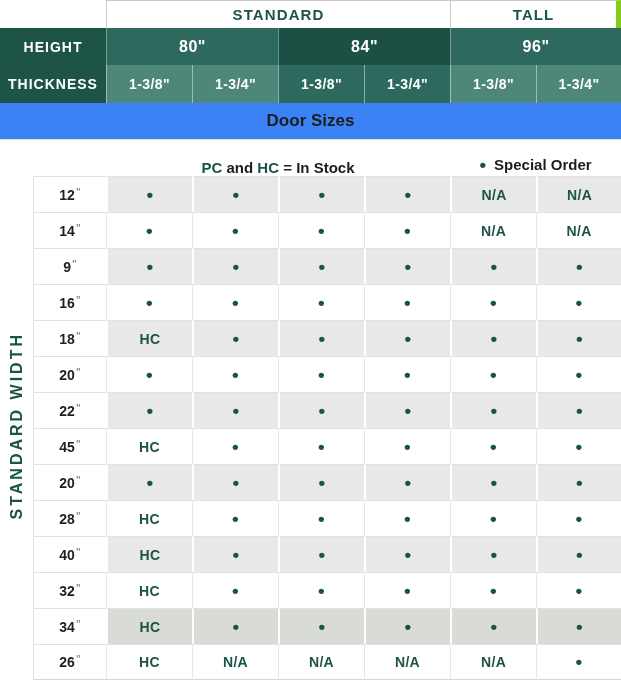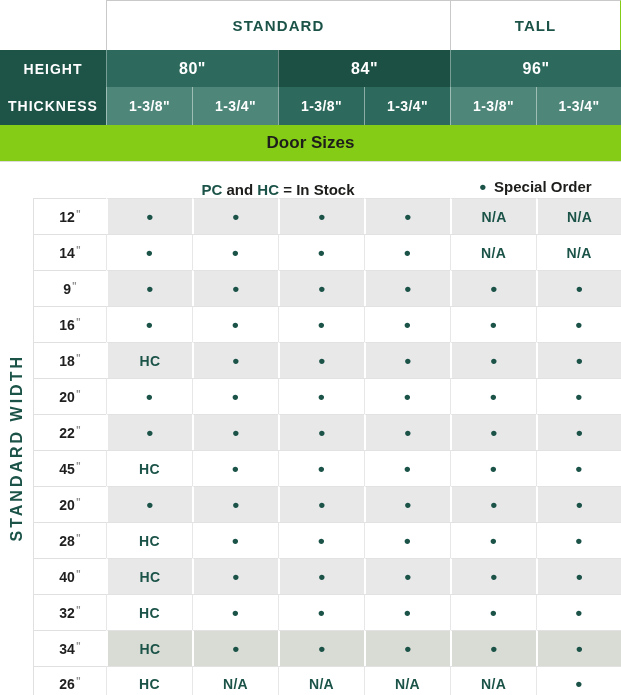--- a/index.html
+++ b/index.html
@@ -3,41 +3,41 @@
 <meta charset="utf-8">
 <style>
   html,body { margin:0; padding:0; background:#ffffff; }
   body { font-family:"Liberation Sans","DejaVu Sans",sans-serif; -webkit-font-smoothing:antialiased; }
   .sheet { position:relative; width:621px; height:695px; background:#fff; overflow:hidden; }
 
   table.spec { border-collapse:separate; border-spacing:0; table-layout:fixed; width:621px; }
   table.spec th, table.spec td { padding:0; margin:0; font-weight:bold; vertical-align:middle; box-sizing:border-box; }
 
   
-  tr.r-groups { height:50px; }
+  tr.r-groups { height:28px; }
   th.group { background:#fff; color:var(--accent); font-size:15px; letter-spacing:1.1px;
              border-top:1px solid #c9c9c9; border-left:1px solid #c9c9c9; text-align:center; }
-  th.group.last { border-right:1px solid #84cc16; }
+  th.group.last { border-right:5px solid #84cc16; }
   td.blank { background:#fff; }
 
   
   tr.r-height { height:37px; }
   th.hlabel { background:var(--header-dark); color:#fff; font-size:14px; letter-spacing:1px; text-align:center; }
   th.hval { color:#fff; font-size:16px; letter-spacing:.5px; text-align:center; border-left:1px solid rgba(255,255,255,.35); }
   .tone-med  { background:var(--header-medium); }
   .tone-dark { background:var(--header-darker); }
   .tone-sage { background:var(--header-sage); }
 
   
   tr.r-thick { height:38px; }
   th.tval { color:#fff; font-size:14px; letter-spacing:.4px; text-align:center; border-left:1px solid rgba(255,255,255,.45); }
 
   
   tr.r-title { height:37px; }
-  td.titlecell { background:#84cc16; text-align:center; color:#1d1d1b; font-size:17px; border-bottom:1px solid #dcdcdc; }
+  td.titlecell { background:#3b82f6; text-align:center; color:#1d1d1b; font-size:17px; border-bottom:1px solid #dcdcdc; }
   tr.r-legend { height:36px; }
   td.legendcell { background:#fff; font-weight:normal; }
   .legend { display:flex; margin-left:106px; width:515px; align-items:flex-end; height:36px; }
   .legend-left  { width:344px; text-align:center; color:#1d1d1b; font-size:15px; }
   .legend-right { width:171px; text-align:center; color:#1d1d1b; font-size:15px; }
   .lg-bold { color:var(--accent); font-weight:bold; }
   .lg-dot  { color:var(--accent); font-size:19px; vertical-align:-1px; margin-right:8px; font-weight:bold; }
 
   
   tr.brow { height:36px; }

